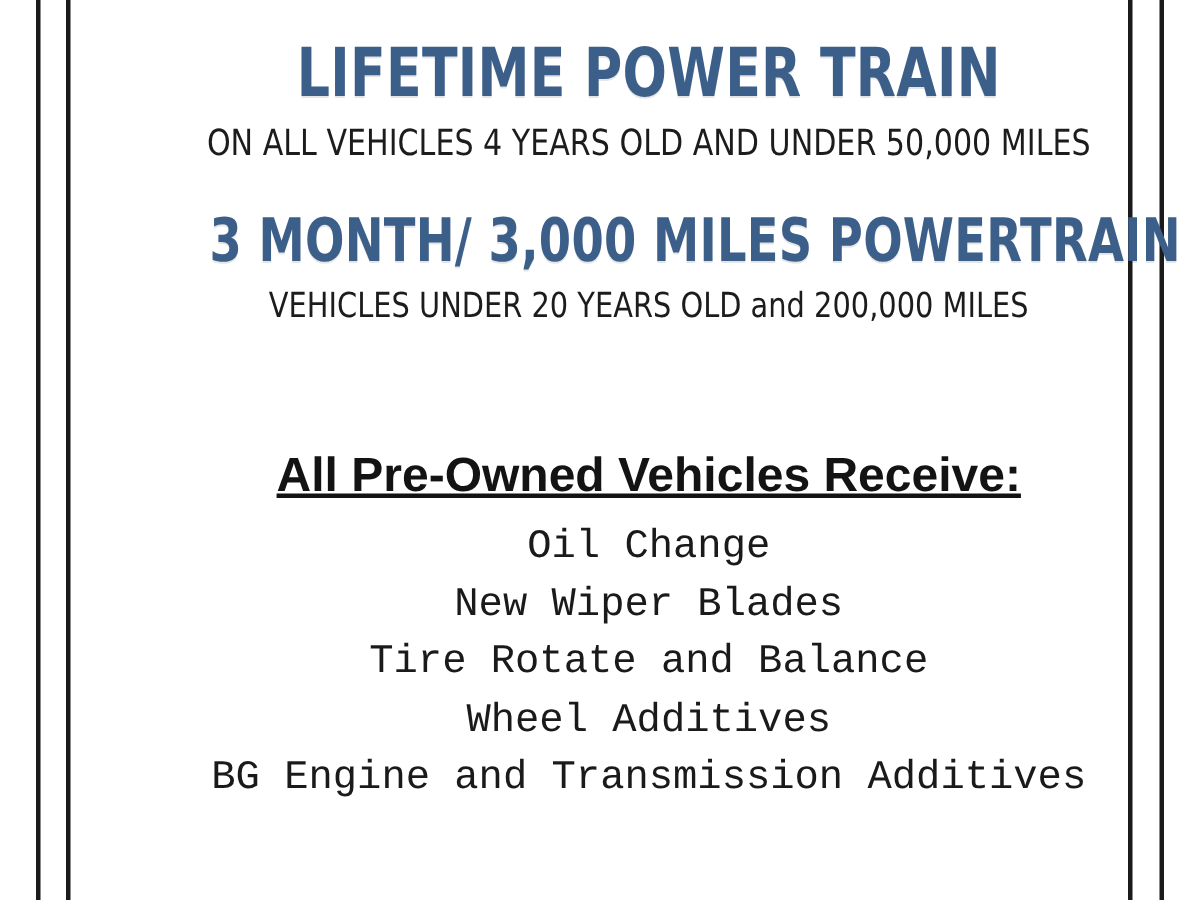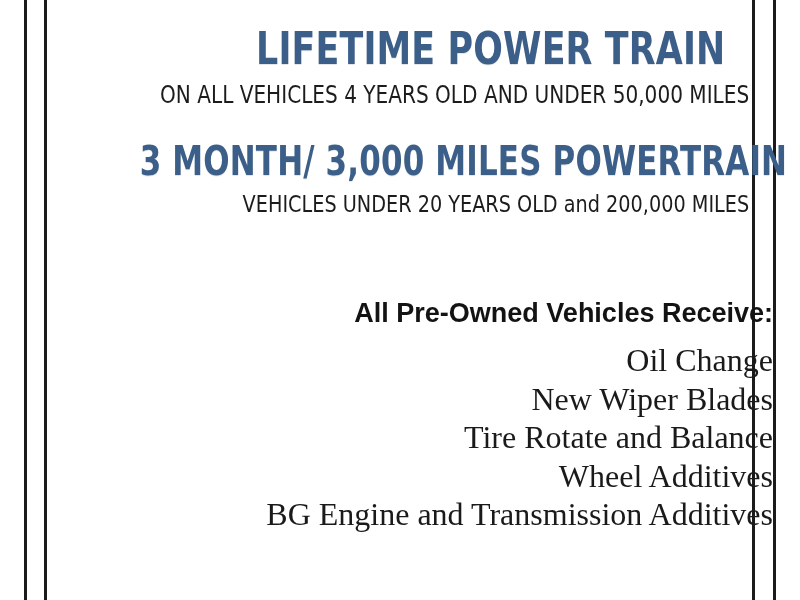--- a/index.html
+++ b/index.html
@@ -36,21 +36,21 @@
   .vrule.inner-right { left: 752px; }
   .vrule.outer-right { left: 773px; }
 
   
   .content {
     position: absolute;
     left: 47px;
     right: 27px;
     top: 0;
     bottom: 0;
-    text-align: right;
+    text-align: center;
     margin-left: 45px;
   }
 
   
   .headline {
     color: #3c5f8a;
     font-family: "Liberation Sans Narrow", "DejaVu Sans Condensed", "Liberation Sans", sans-serif;
     font-weight: bold;
     letter-spacing: 0.2px;
     line-height: 1;
@@ -89,35 +89,36 @@
   
   .services {
     position: absolute;
     left: 0; right: 0;
     top: 300px;
   }
   .services-heading {
     color: #131313;
     font-family: "Liberation Sans", sans-serif;
     font-weight: bold;
-    font-size: 27px;
+    font-size: 32px;
     line-height: 1;
     margin: 0 0 14px 0;
     white-space: nowrap;
+    text-decoration: underline;
   }
   .service-list {
     list-style: none;
     margin: 0;
     padding: 0;
   }
   .service-list li {
     color: #1a1a1a;
-    font-family: Liberation Serif, serif;
+    font-family: Liberation Mono, monospace;
     font-weight: normal;
-    font-size: 32px;
+    font-size: 27px;
     line-height: 38.5px;
     white-space: nowrap;
   }
 </style>
 </head>
 <body>
 
 <div id="flyer">
 
   <div class="vrule outer-left"></div>

